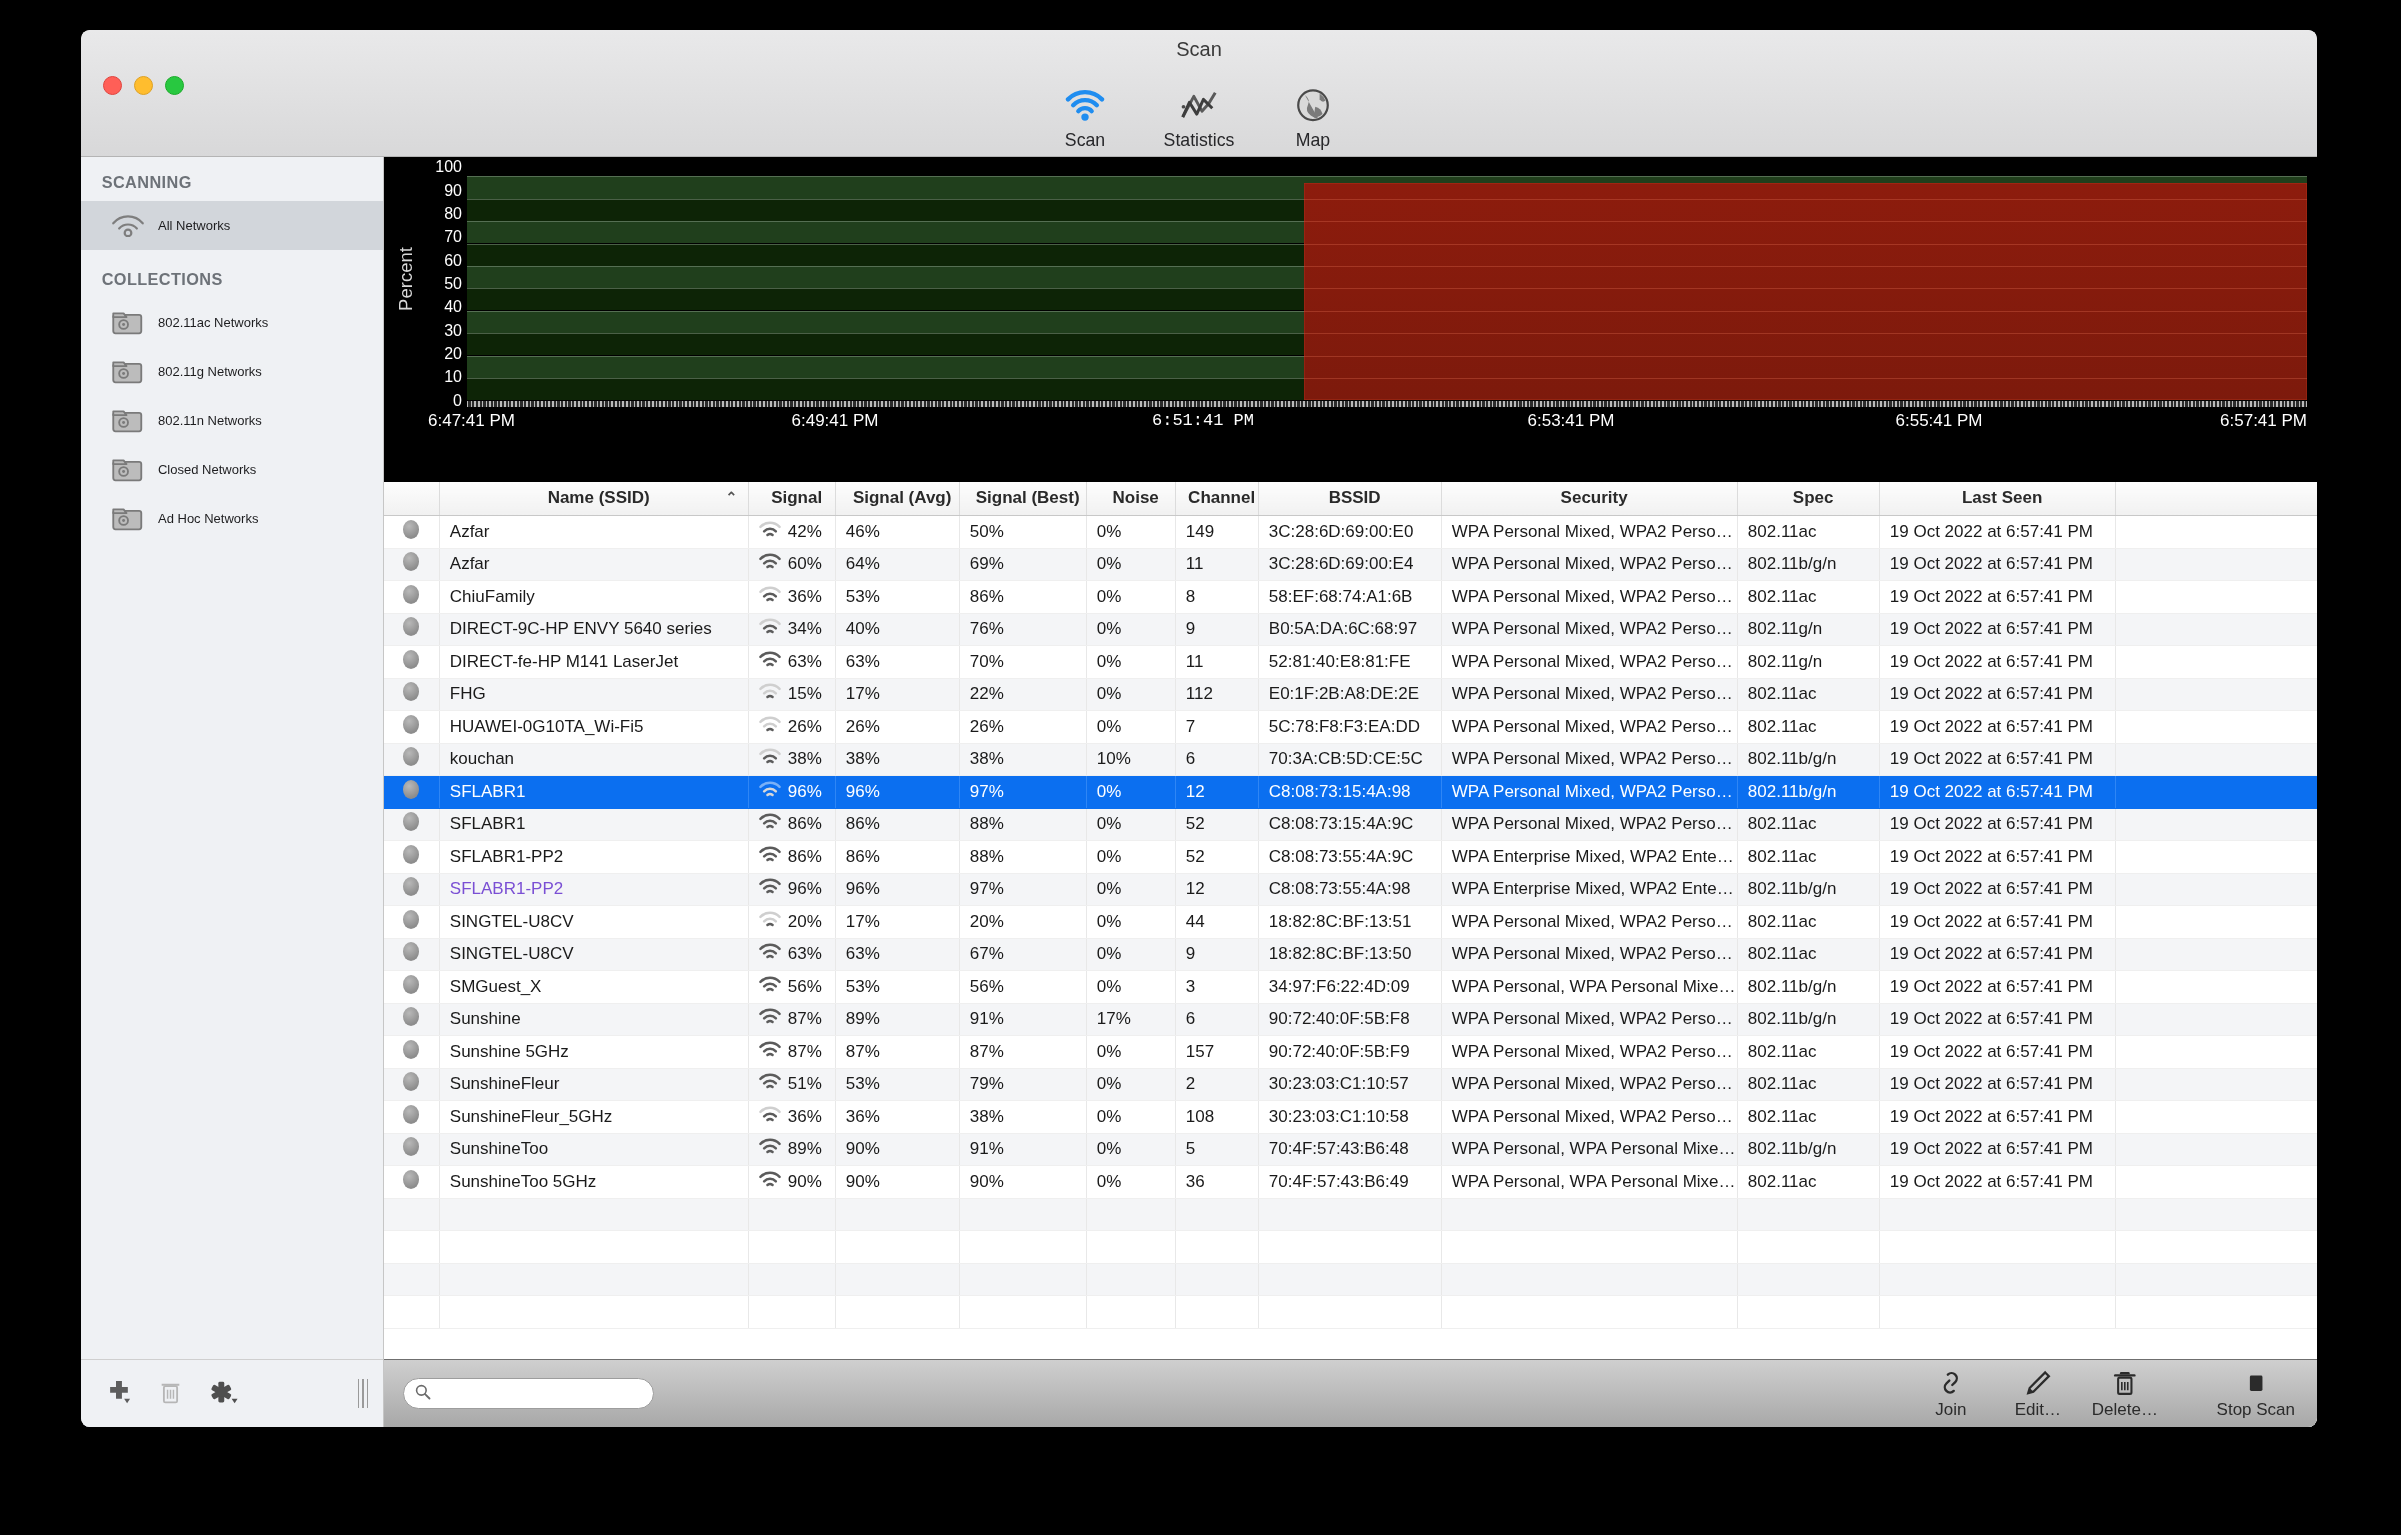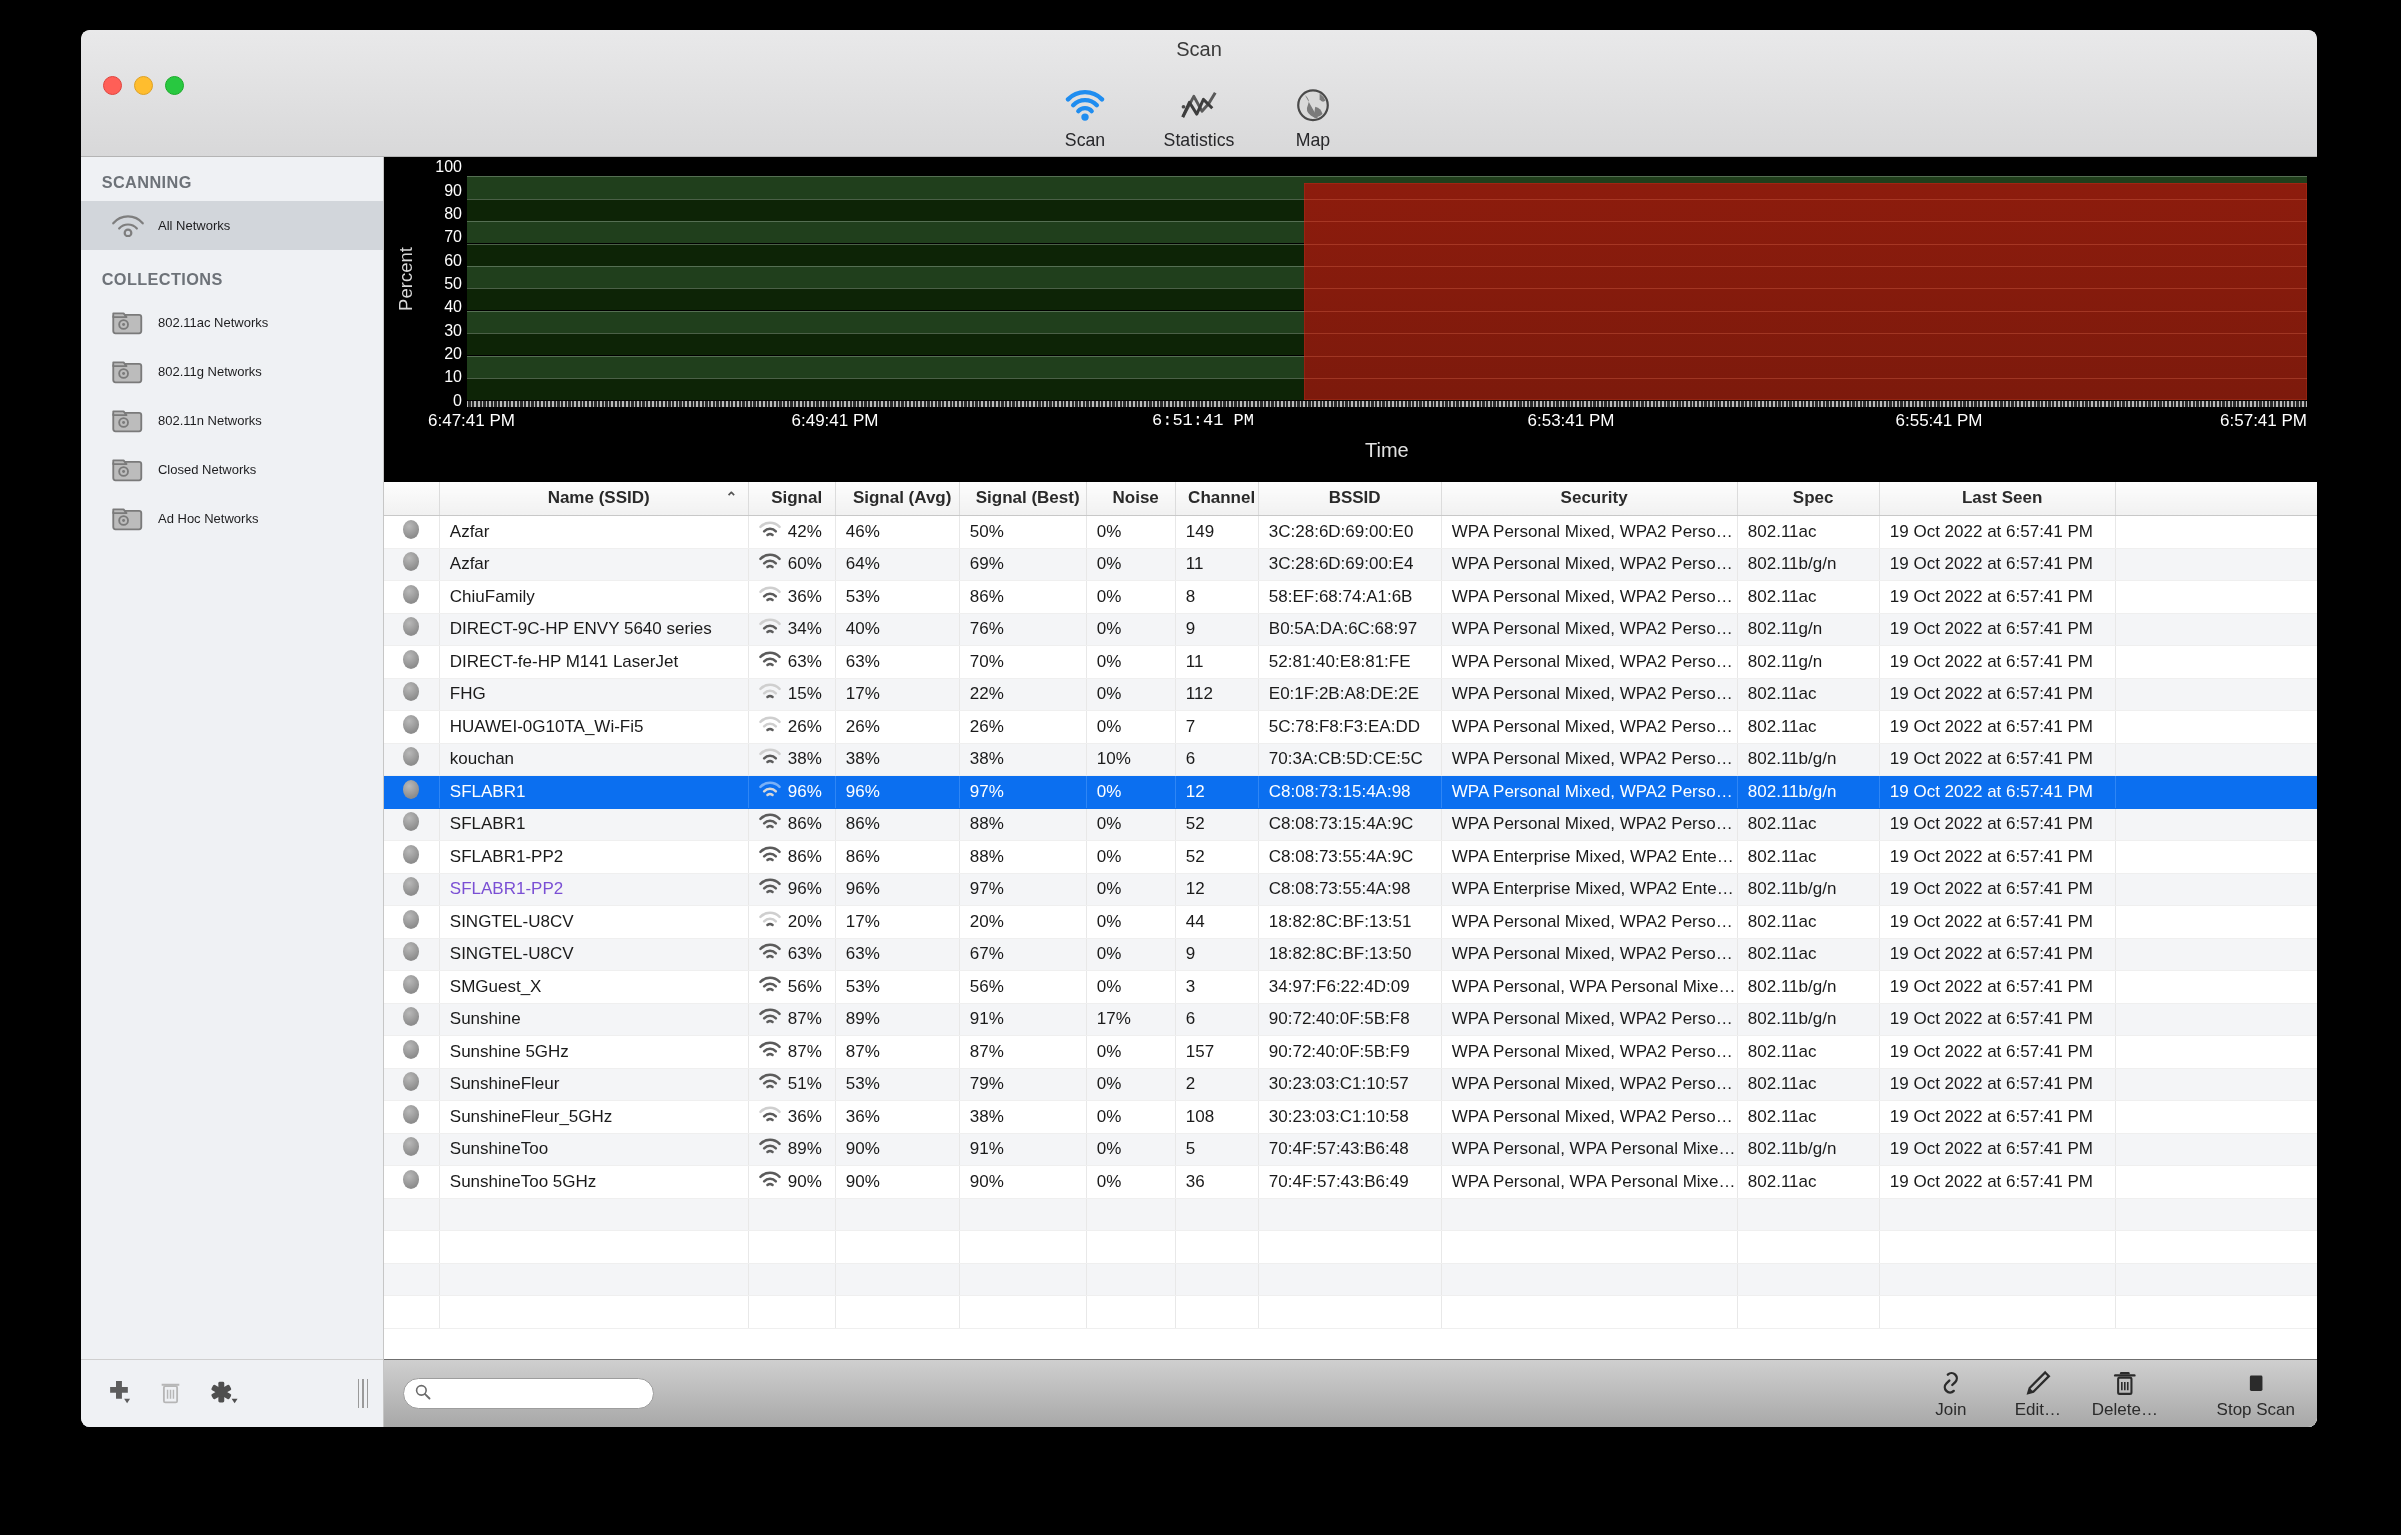--- a/index.html
+++ b/index.html
@@ -415,21 +415,20 @@
             <div class="band" style="top: 77px; height: 0.7px; left: 45.5%; background: rgba(235, 120, 90, 0.3);"></div>
             <div class="band" style="top: 99px; height: 0.7px; left: 45.5%; background: rgba(235, 120, 90, 0.3);"></div>
             <div class="band" style="top: 121px; height: 0.7px; left: 45.5%; background: rgba(235, 120, 90, 0.3);"></div>
             <div class="band" style="top: 144px; height: 0.7px; left: 45.5%; background: rgba(235, 120, 90, 0.3);"></div>
             <div class="band" style="top: 166px; height: 0.7px; left: 45.5%; background: rgba(235, 120, 90, 0.3);"></div>
             <div class="band" style="top: 189px; height: 0.7px; left: 45.5%; background: rgba(235, 120, 90, 0.3);"></div>
             <div class="band" style="top: 211px; height: 0.7px; left: 45.5%; background: rgba(235, 120, 90, 0.3);"></div>
           </div>
         <div id="x-axis-line"></div>
         <div id="x-ticks-host"></div>
-        <div id="x-axis-title">Time</div>
       <div class="xtick" style="left: 44px; transform: none;">6:47:41 PM</div>
           <div class="xtick" style="left: 451px;">6:49:41 PM</div>
           <div class="xtick" style="left: 819px; font-family: Liberation Mono, monospace;">6:51:41 PM</div>
           <div class="xtick" style="left: 1187px;">6:53:41 PM</div>
           <div class="xtick" style="left: 1555px;">6:55:41 PM</div>
           <div class="xtick" style="left: 1923px; transform: translateX(-100%);">6:57:41 PM</div>
         </div>
 
       <div id="table-wrap">
         <table>

